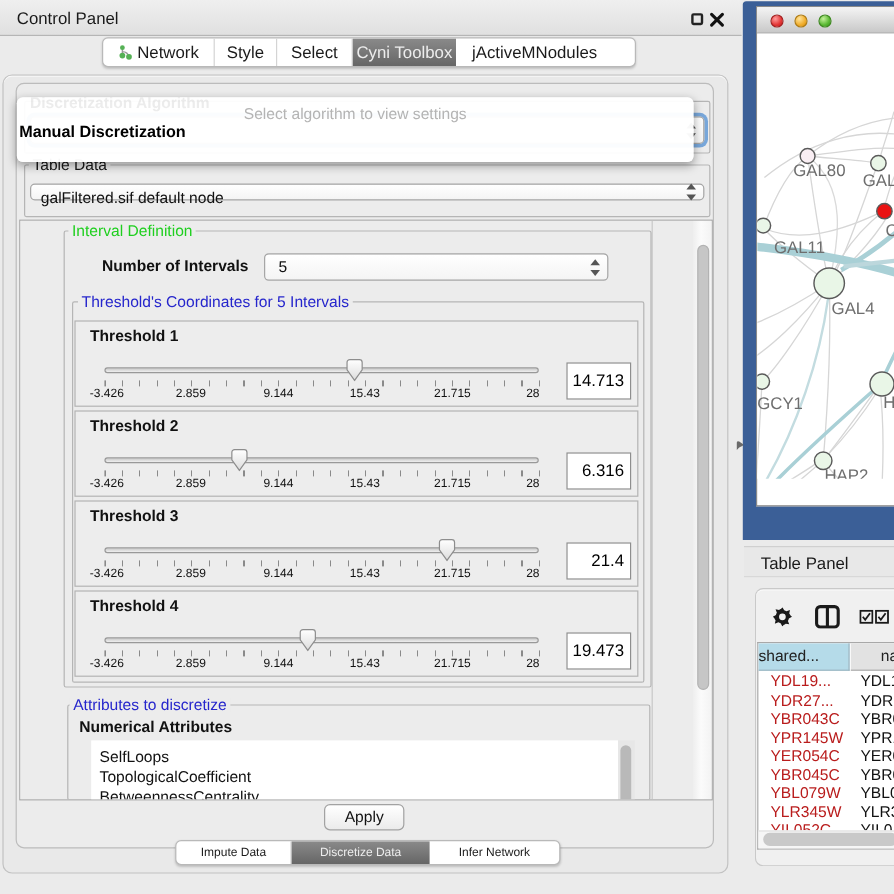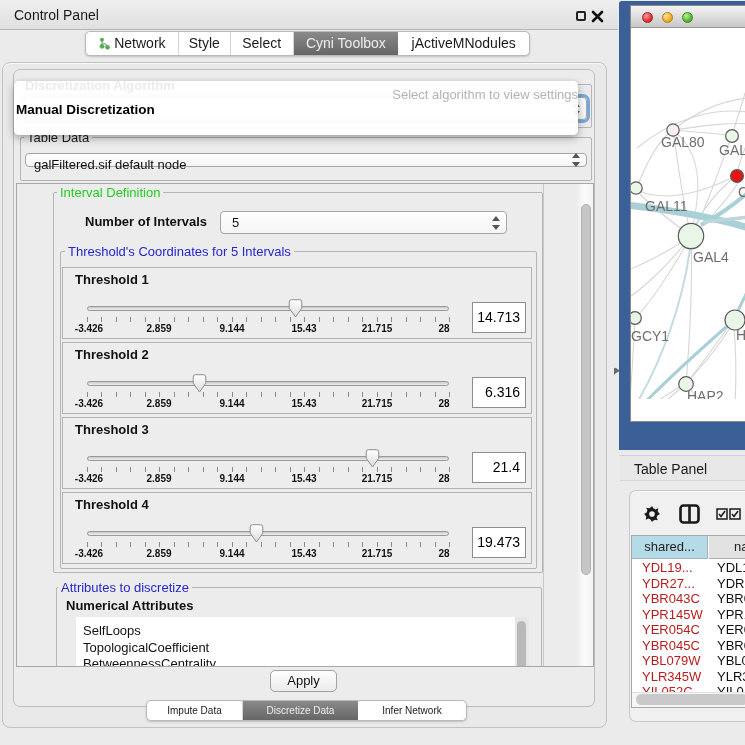--- a/index.html
+++ b/index.html
@@ -10,21 +10,21 @@
 .combo .ar{position:absolute;right:6px;top:50%;width:8px;height:14px;margin-top:-7px}
 .ar i{position:absolute;left:0;width:0;height:0;border-left:4px solid transparent;border-right:4px solid transparent}
 .ar i.up{top:0;border-bottom:5px solid #555}
 .ar i.dn{bottom:0;border-top:5px solid #555}
 .gbox{position:absolute;border:1px solid #b5b5b5;border-radius:2px}
 .gtitle{position:absolute;background:#ececec;padding:0 3px;font-size:13px;line-height:13px}
 .tbox{position:absolute;left:45px;width:470px;height:72px;border:1px solid #b3b3b3;background:#ededed}
 .ttitle{position:absolute;left:12px;top:4px;font-size:13px;font-weight:bold;color:#111}
 .track{position:absolute;left:24px;top:38px;width:362px;height:5px;border:1px solid #999;border-radius:3px;background:linear-gradient(#c9c9c9,#efefef)}
 .ticks{position:absolute;left:24px;top:49px;width:363px;height:5px;background:repeating-linear-gradient(to right,#8a8a8a 0,#8a8a8a 1px,transparent 1px,transparent 14.48px)}
-.tl{position:absolute;top:55px;font-size:10px;font-weight:bold;color:#111;transform:translateX(-50%);white-space:nowrap}
+.tl{position:absolute;top:55px;font-size:10px;font-weight:normal;color:#111;transform:translateX(-50%);white-space:nowrap}
 .tfield{position:absolute;left:409px;top:34px;width:54px;height:31px;border:1px solid #8e8e8e;background:#fff;font-size:14px;color:#000;text-align:right;padding-right:5px;line-height:29px}
 .thumb{position:absolute;top:31px;width:15px;height:19px}
 .seg{display:flex;position:absolute;background:#fff;border:1px solid #b9b9b9;border-radius:5px;box-shadow:0 1px 2px rgba(0,0,0,0.18);overflow:hidden}
 .seg span{display:block;height:100%;line-height:23px;text-align:center;color:#1b1b1b;border-right:1px solid #d4d4d4}
 .seg span:last-child{border-right:none}
 .seg .sel{background:linear-gradient(#8a8a8a,#666);color:#ededed;border-right:none}
 .li{position:absolute;font-size:13px;color:#111;white-space:nowrap}
 .row1{position:absolute;left:642px;font-size:13px;color:#b91c1c;white-space:nowrap}
 .row2{position:absolute;left:717px;font-size:13px;color:#111;white-space:nowrap}
 </style></head>
@@ -39,21 +39,21 @@
 
 <div class="seg" style="left:85px;top:31px;width:445px;height:25px;font-size:14px">
 <span style="width:93px"><svg width="13" height="13" viewBox="0 0 13 13" style="vertical-align:-2px;margin-right:3px">
         <path d="M4 3 V9 M4 6 C7 6 9 8 9 10" stroke="#9a9a9a" stroke-width="1.2" fill="none"></path>
         <circle cx="4" cy="2.7" r="2" fill="#55b155"></circle>
         <circle cx="4" cy="9.3" r="2.4" fill="#55b155"></circle>
         <circle cx="9.5" cy="10.3" r="2.4" fill="#55b155"></circle>
       </svg>Network</span>
 <span style="width:52px">Style</span>
 <span style="width:63px">Select</span>
-<span class="sel" style="width:105px">Cyni Toolbox</span>
+<span class="sel" style="width:86px">Cyni Toolbox</span>
 <span style="width:131px">jActiveMNodules</span>
 </div>
 
 <div class="abs" style="left:2px;top:62px;width:605px;height:666px;background:#e9e9e9;border:1px solid #c2c2c2;border-radius:8px;box-shadow:inset 0 1px 0 #f8f8f8"></div>
 
 <div class="abs" style="left:13px;top:69px;width:582px;height:638px;background:#ececec;border:1px solid #bcbcbc;border-radius:7px"></div>
 
 <div class="gbox" style="left:20px;top:84px;width:572px;height:44px"></div>
 <div class="combo" style="left:25px;top:97px;width:562px;height:23px;box-shadow:0 0 0 3px rgba(100,155,215,0.85)">
     <div class="ar">
@@ -259,21 +259,21 @@
 <svg class="abs" style="left:716px;top:508px" width="12" height="12" viewBox="0 0 12 12">
     <rect x="1" y="1" width="10" height="10" fill="none" stroke="#1a1a1a" stroke-width="1.5"></rect>
     <path d="M3 6 L5 8.5 L9 3" fill="none" stroke="#1a1a1a" stroke-width="1.5"></path>
   </svg>
 <svg class="abs" style="left:729px;top:508px" width="12" height="12" viewBox="0 0 12 12">
     <rect x="1" y="1" width="10" height="10" fill="none" stroke="#1a1a1a" stroke-width="1.5"></rect>
     <path d="M3 6 L5 8.5 L9 3" fill="none" stroke="#1a1a1a" stroke-width="1.5"></path>
   </svg>
 
 <div class="abs" style="left:631px;top:535px;width:114px;height:173px;border:1px solid #a8a8a8;border-right:none;background:#fff;overflow:hidden">
-  <div class="abs" style="left:0;top:0;width:76px;height:23px;background:#b5dbe9;border-right:1px solid #9fb7c2;border-bottom:1px solid #9fb7c2;font-size:13px;color:#222;text-align:center;line-height:22px">shared...</div>
+  <div class="abs" style="left:0;top:0;width:76px;height:23px;background:#b5dbe9;border-right:1px solid #9fb7c2;border-bottom:1px solid #9fb7c2;font-size:13px;color:#222;text-align:left;line-height:22px">shared...</div>
   <div class="abs" style="left:77px;top:0;width:40px;height:23px;background:#e2e2e2;border-bottom:1px solid #adadad;font-size:13px;color:#222;padding-left:25px;line-height:22px">name</div>
 </div>
 <div class="row1" style="top:560px">YDL19...</div>
 <div class="row2" style="top:560px">YDL1</div>
 <div class="row1" style="top:575.5px">YDR27...</div>
 <div class="row2" style="top:575.5px">YDR2</div>
 <div class="row1" style="top:591px">YBR043C</div>
 <div class="row2" style="top:591px">YBR0</div>
 <div class="row1" style="top:606.5px">YPR145W</div>
 <div class="row2" style="top:606.5px">YPR1</div>
@@ -291,15 +291,15 @@
   </div>
 
 <div class="abs" style="left:632px;top:692px;width:113px;height:15px;background:#f6f6f6;border-top:1px solid #e0e0e0"></div>
 <div class="abs" style="left:636px;top:694px;width:112px;height:11px;background:#c9c9c9;border-radius:6px"></div>
 <svg class="abs" style="left:613px;top:367px" width="7" height="8" viewBox="0 0 7 8">
     <path d="M1 8 L1 2 Q1 0 3 1 L6 3 Q7 4 5.5 4.7 L3 6 Z" fill="#6a6a6a"></path>
   </svg>
 
 <div class="abs" style="left:14px;top:81px;width:564px;height:54px;background:rgba(255,255,255,0.96);border-radius:5px;box-shadow:0 3px 8px rgba(0,0,0,0.35);overflow:hidden">
   <div class="abs b" style="left:11px;top:-3px;font-size:13px;color:rgba(150,150,150,0.18)">Discretization Algorithm</div>
-  <div class="abs" style="left:0;top:6px;width:564px;text-align:right;font-size:13px;color:#b4b4b4">Select algorithm to view settings</div>
+  <div class="abs" style="left:0;top:6px;width:564px;text-align:center;font-size:13px;color:#b4b4b4">Select algorithm to view settings</div>
   <div class="abs b" style="left:2px;top:21px;font-size:13.5px;color:#000">Manual Discretization</div>
 </div>
 
 </body></html>

